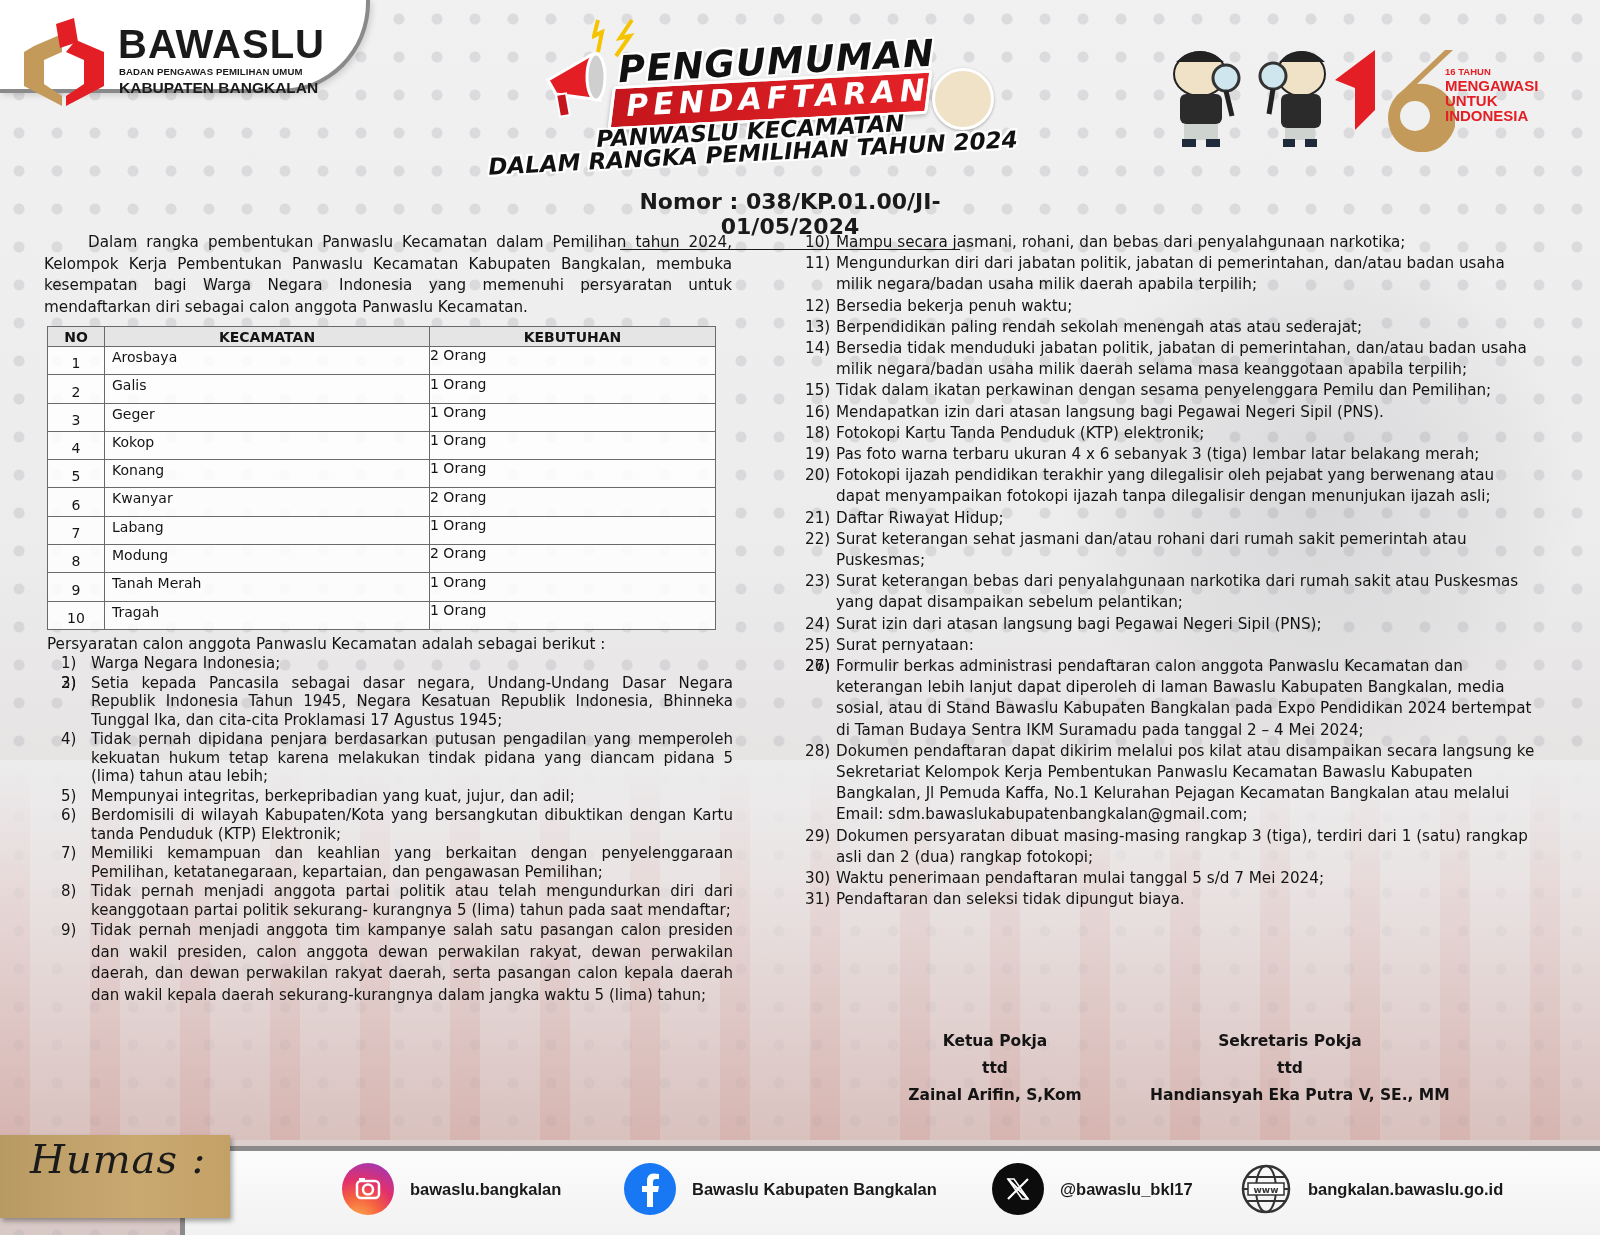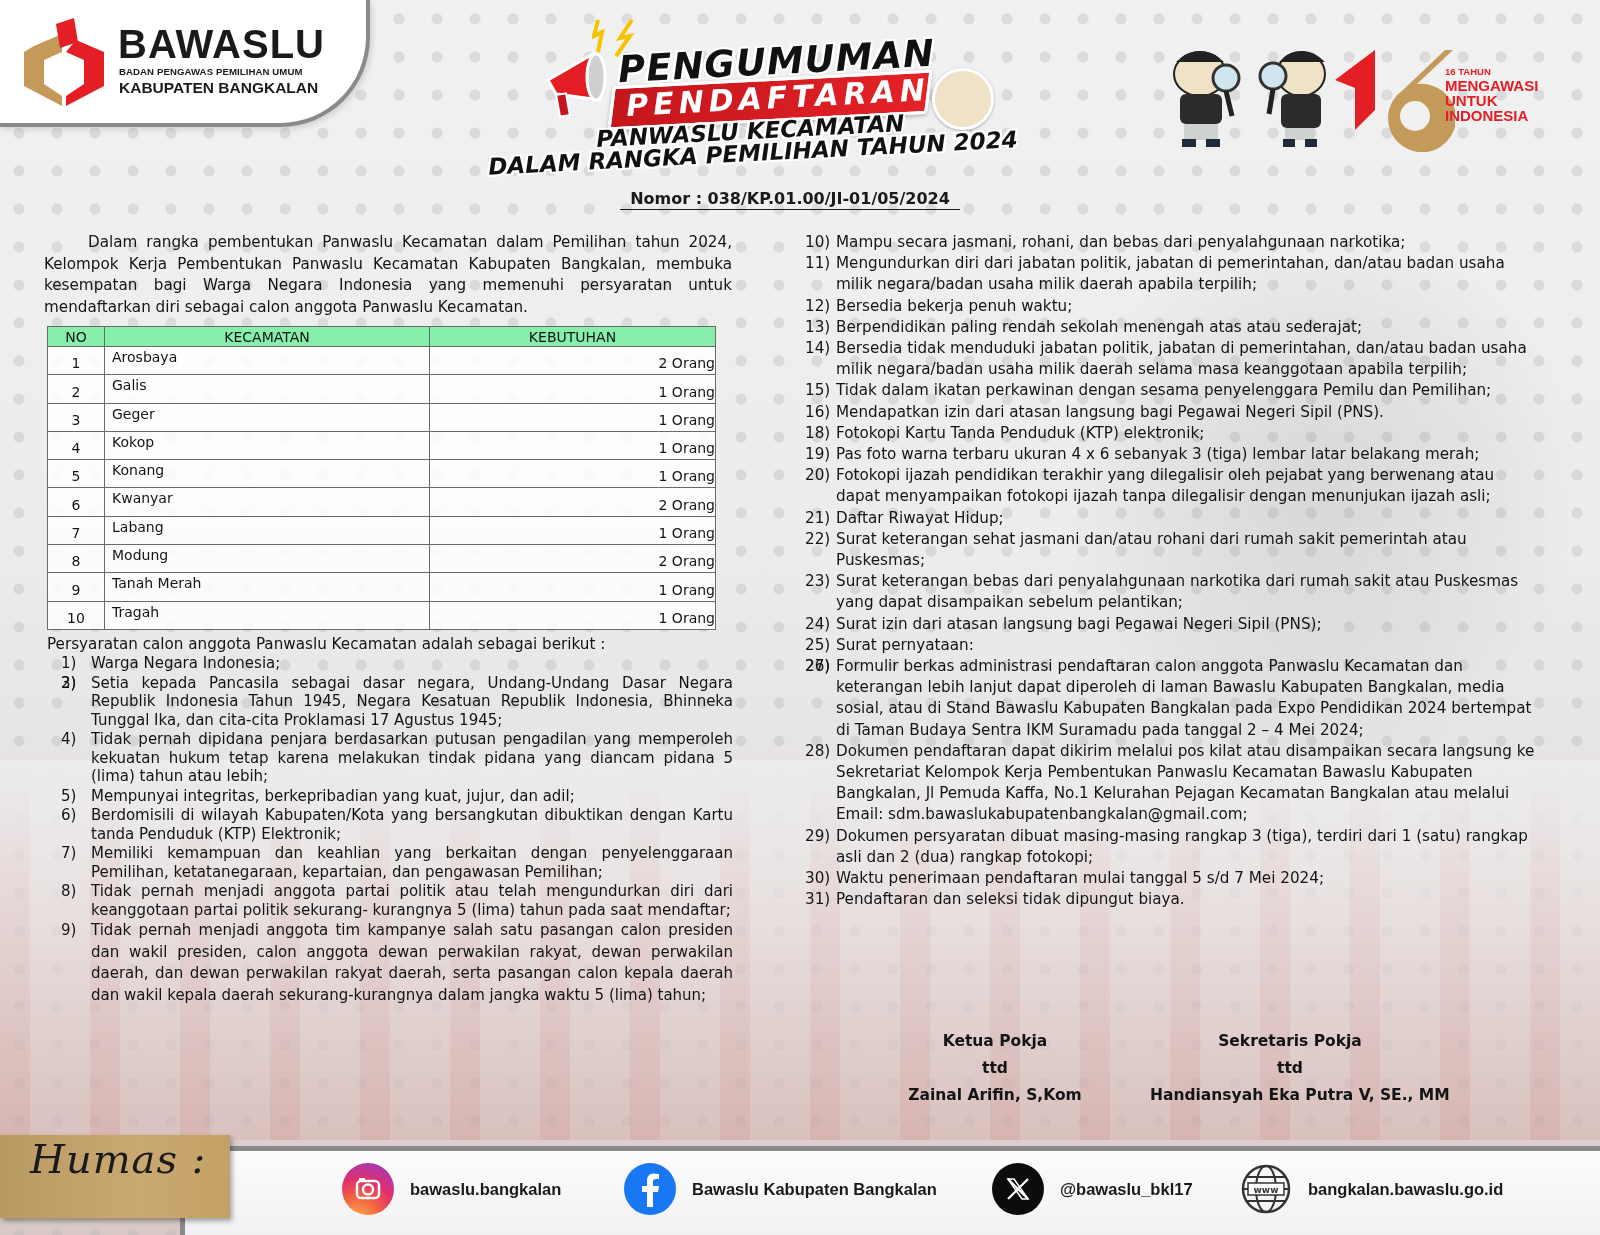--- a/index.html
+++ b/index.html
@@ -25,21 +25,21 @@
     pointer-events: none;
   }
   .mascot-bg {
     position: absolute; left: 1060px; top: 260px; width: 520px; height: 520px;
     background: radial-gradient(ellipse at 50% 45%, rgba(120,120,125,0.18) 0%, rgba(120,120,125,0.08) 45%, transparent 70%);
     pointer-events: none;
   }
 
   
   .logo-card {
-    position: absolute; left: 0; top: 0; width: 370px; height: 127px;
+    position: absolute; left: 0; top: 0; width: 370px; height: 93px;
     background: #fff;
     border-bottom-right-radius: 90px;
     border-right: 4px solid #8a8a8a;
     border-bottom: 4px solid #8a8a8a;
     box-shadow: 2px 2px 6px rgba(0,0,0,0.15);
   }
   .logo-mark { position: absolute; left: 24px; top: 18px; width: 80px; height: 88px; }
   .logo-title {
     position: absolute; left: 118px; top: 22px;
     font-family: "Liberation Sans", sans-serif; font-weight: bold;
@@ -90,22 +90,22 @@
     text-shadow: 2px 2px 0 #fff, -2px -2px 0 #fff, 2px -2px 0 #fff, -2px 2px 0 #fff;
   }
   .h-dal {
     position: absolute; left: -12px; top: 130px; transform: rotate(-3deg);
     font-family: "DejaVu Sans", sans-serif; font-weight: bold; font-style: italic;
     font-size: 23px; color: #111; white-space: nowrap;
     text-shadow: 2px 2px 0 #fff, -2px -2px 0 #fff, 2px -2px 0 #fff, -2px 2px 0 #fff;
   }
   .nomor {
     position: absolute; left: 620px; top: 189px; width: 340px; text-align: center;
-    font-family: "DejaVu Sans", sans-serif; font-weight: bold; font-size: 16px; color: #1a1a1a;
-    border-bottom: 1.5px solid #1a1a1a; padding-bottom: 1px;
+    font-family: "DejaVu Sans", sans-serif; font-weight: bold; font-size: 22px; color: #1a1a1a;
+    border-bottom: 1.5px solid #1a1a1a; padding-bottom: 10px;
   }
 
   
   .owl-mascot {
     position: absolute; top: 44px; width: 85px; height: 105px;
   }
   .logo16 { position: absolute; left: 1335px; top: 40px; width: 120px; height: 112px; }
   .logo16-text {
     position: absolute; left: 1445px; top: 66px;
     font-family: "Liberation Sans", sans-serif; font-weight: bold; color: #e31e24; line-height: 15px;
@@ -122,27 +122,27 @@
   .intro::first-line { }
   .intro .indent { display: inline-block; width: 44px; }
 
   table.kec {
     position: absolute; left: 47px; top: 326px; width: 669px;
     border-collapse: collapse;
     font-family: "DejaVu Sans", sans-serif; font-size: 14px; color: #141414;
     background: rgba(255,255,255,0.85);
   }
   table.kec th {
-    background: #86efac; height: 20px; font-size: 14px; font-weight: normal;
+    background: #e5e5e5; height: 20px; font-size: 14px; font-weight: bold;
     border: 1px solid #6a6a6a; text-align: center;
   }
   table.kec td { height: 28.3px; border: 1px solid #6a6a6a; }
   table.kec td.no { width: 57px; text-align: center; vertical-align: bottom; padding-bottom: 3px; }
   table.kec td.name { width: 325px; padding-left: 7px; vertical-align: top; padding-top: 2px; }
-  table.kec td.need { text-align: right; vertical-align: bottom; padding-bottom: 3px; }
+  table.kec td.need { text-align: left; vertical-align: bottom; padding-bottom: 11px; }
 
   .req-title {
     position: absolute; left: 47px; top: 635px;
     font-family: "DejaVu Sans", sans-serif; font-size: 15.2px; color: #141414;
   }
   .req-list { position: absolute; font-family: "DejaVu Sans", sans-serif; color: #141414; }
   .req-list .item { position: relative; padding-left: 30px; }
   .req-list .item .num { position: absolute; left: 0; top: 0; }
   .left-list { left: 61px; top: 654px; width: 672px; font-size: 15px; line-height: 18.5px; }
   .left-list .item { text-align: justify; margin-bottom: 1px; }

